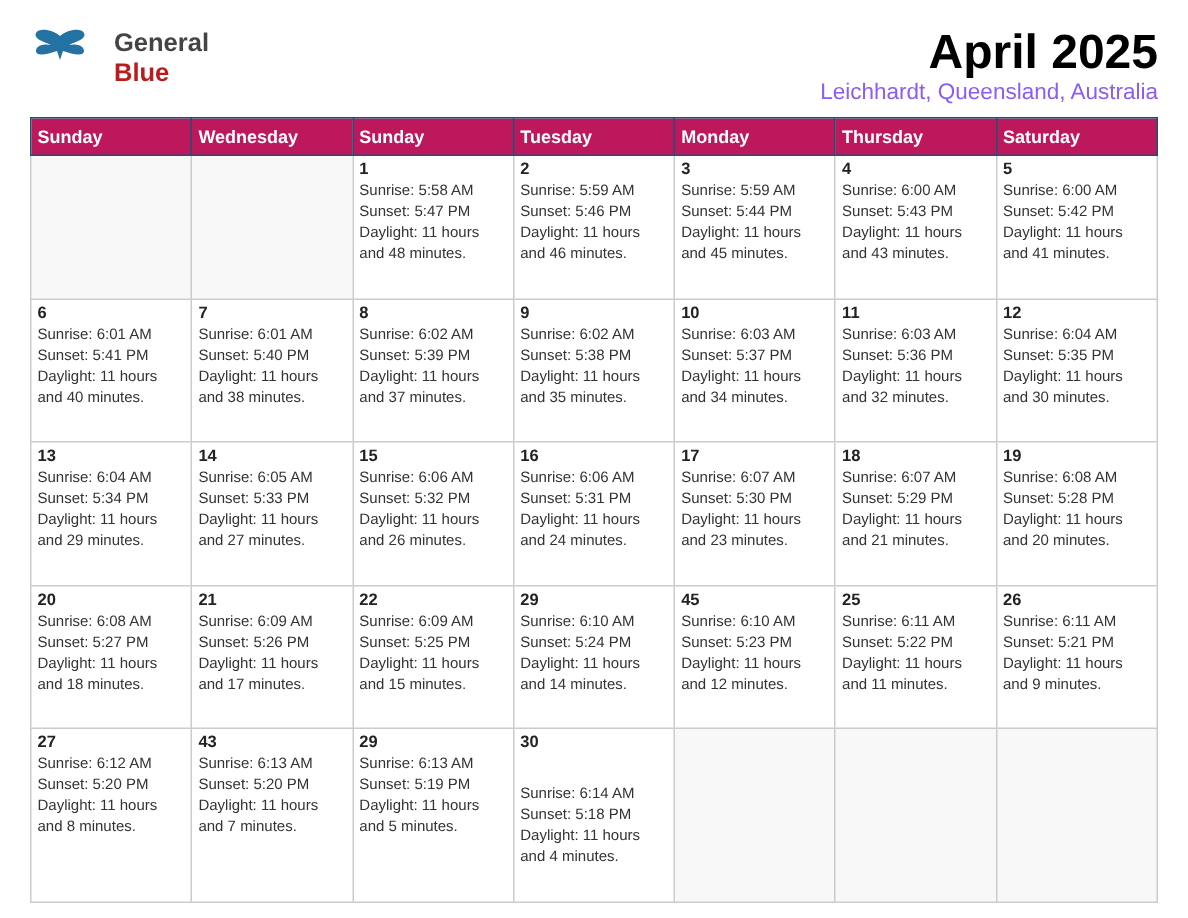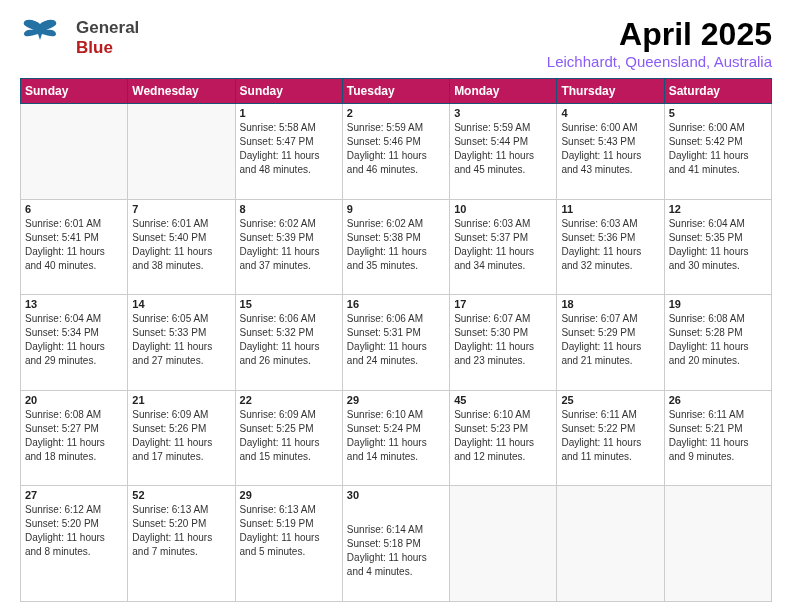--- a/index.html
+++ b/index.html
@@ -313,21 +313,21 @@
         </tr>
         <tr>
           <td>
             <div class="day-num">27</div>
             <div class="day-info" style="white-space: pre-line;">Sunrise: 6:12 AM
 Sunset: 5:20 PM
 Daylight: 11 hours
 and 8 minutes.</div>
           </td>
           <td>
-            <div class="day-num">52</div>
+            <div class="day-num">43</div>
             <div class="day-info" style="white-space: pre-line;">Sunrise: 6:13 AM
 Sunset: 5:20 PM
 Daylight: 11 hours
 and 7 minutes.</div>
           </td>
           <td>
             <div class="day-num">29</div>
             <div class="day-info" style="white-space: pre-line;">Sunrise: 6:13 AM
 Sunset: 5:19 PM
 Daylight: 11 hours

